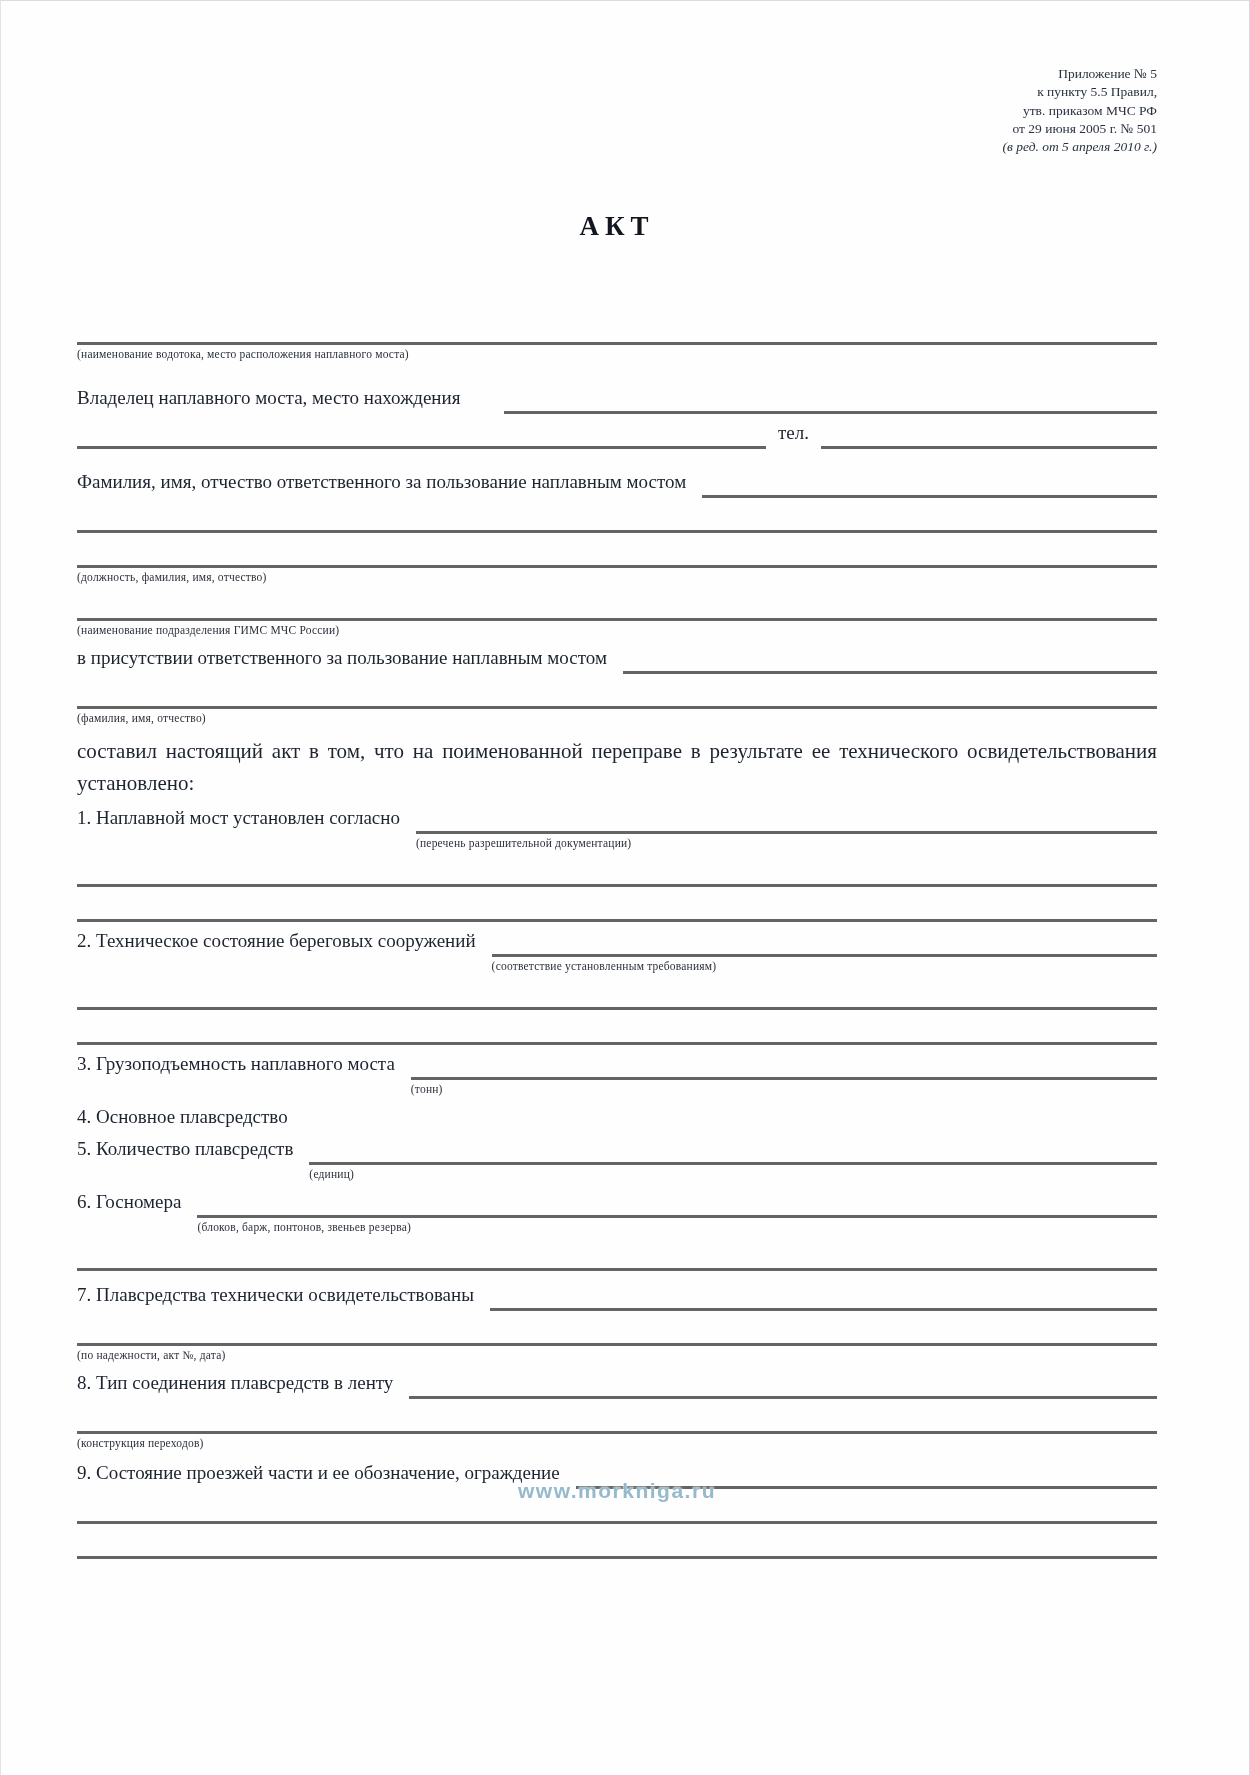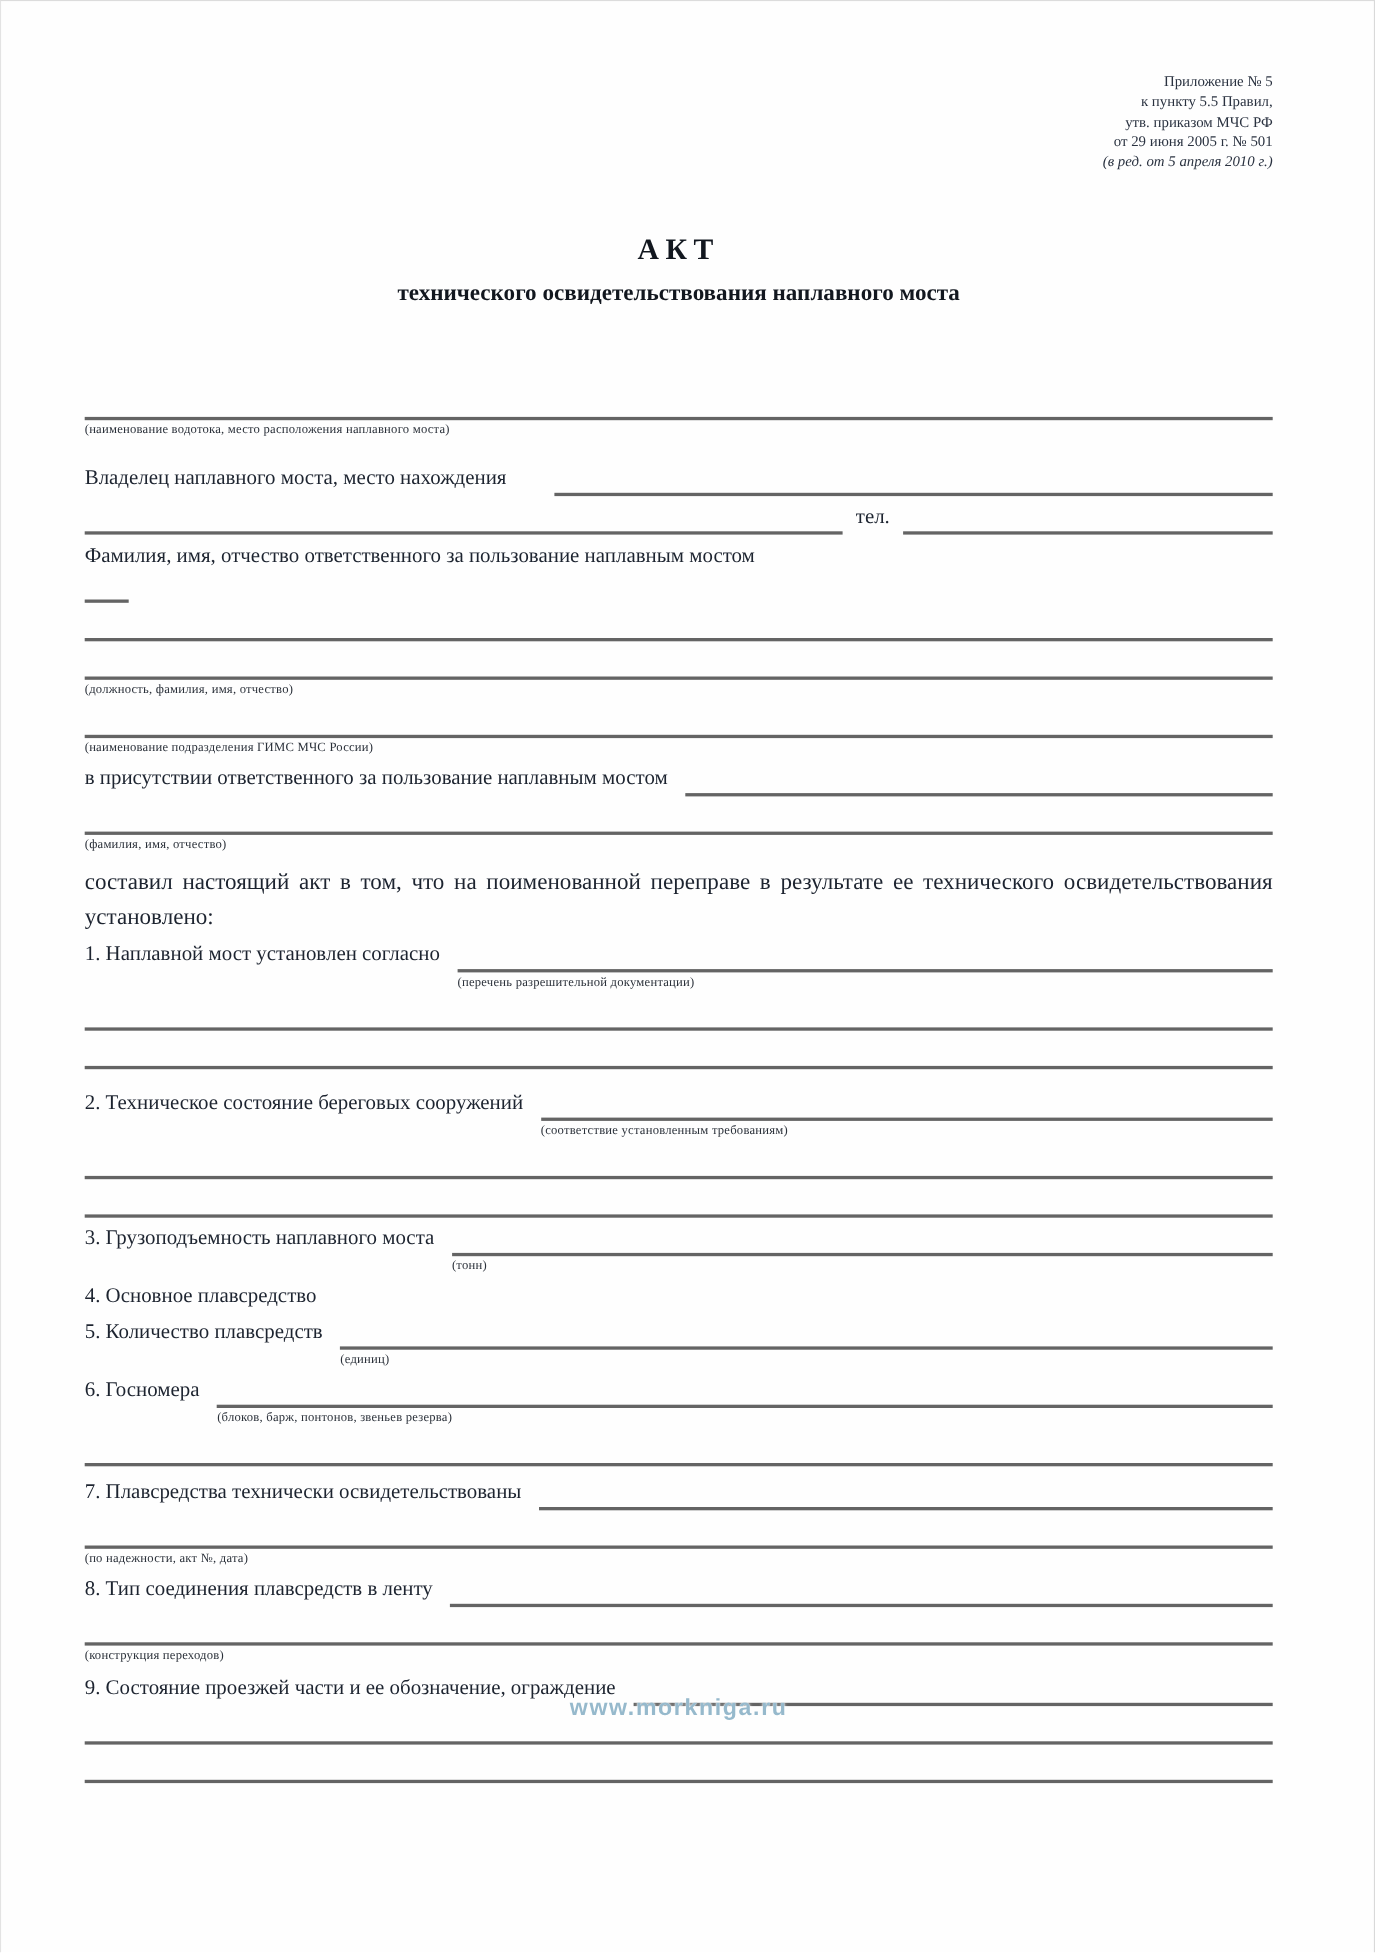--- a/index.html
+++ b/index.html
@@ -45,39 +45,38 @@
   .watermark {
     position:absolute; left:50%; transform:translateX(-50%); top:19px;
     font-family:"Liberation Sans","DejaVu Sans",sans-serif;
     font-weight:bold; font-size:21px; letter-spacing:1.5px;
     color:#96b9cc; text-shadow:0 0 3px #ffffff, 0 0 1px #ffffff;
     white-space:nowrap; z-index:2;
   }
   
   .row-watercourse-line { margin-top:74px; }
   .row-owner            { margin-top:22px;gap:28px; }
-  .row-responsible-person { margin-top:7px;flex-direction:column; }
-  .row-item-2           { margin-top:18px; }
+  .row-responsible-person { margin-top:20px; }
+  .row-item-2           { margin-top:6px; }
   .row-item-7           { margin-top:11px; }
   .row-item-9           { margin-top:8px; }
 </style>
 </head>
 <body>
 
 <div class="page">
   <div class="header-note">
     <div>Приложение № 5</div>
     <div>к пункту 5.5 Правил,</div>
     <div>утв. приказом МЧС РФ</div>
     <div>от 29 июня 2005 г. № 501</div>
     <div class="it">(в ред. от 5 апреля 2010 г.)</div>
   </div>
 
   <h1 class="title">АКТ</h1>
-  <h2 class="subtitle">технического освидетельствования наплавного моста</h2>
 
   <div id="form-body">
       <div class="frow kind-full row-watercourse-line">
         <span class="fill">
           <span class="line"></span>
           <span class="caption">(наименование водотока, место расположения наплавного моста)</span>
         </span>
       </div>
       <div class="frow kind-label row-owner">
         <span class="flabel">Владелец наплавного моста, место нахождения</span>

